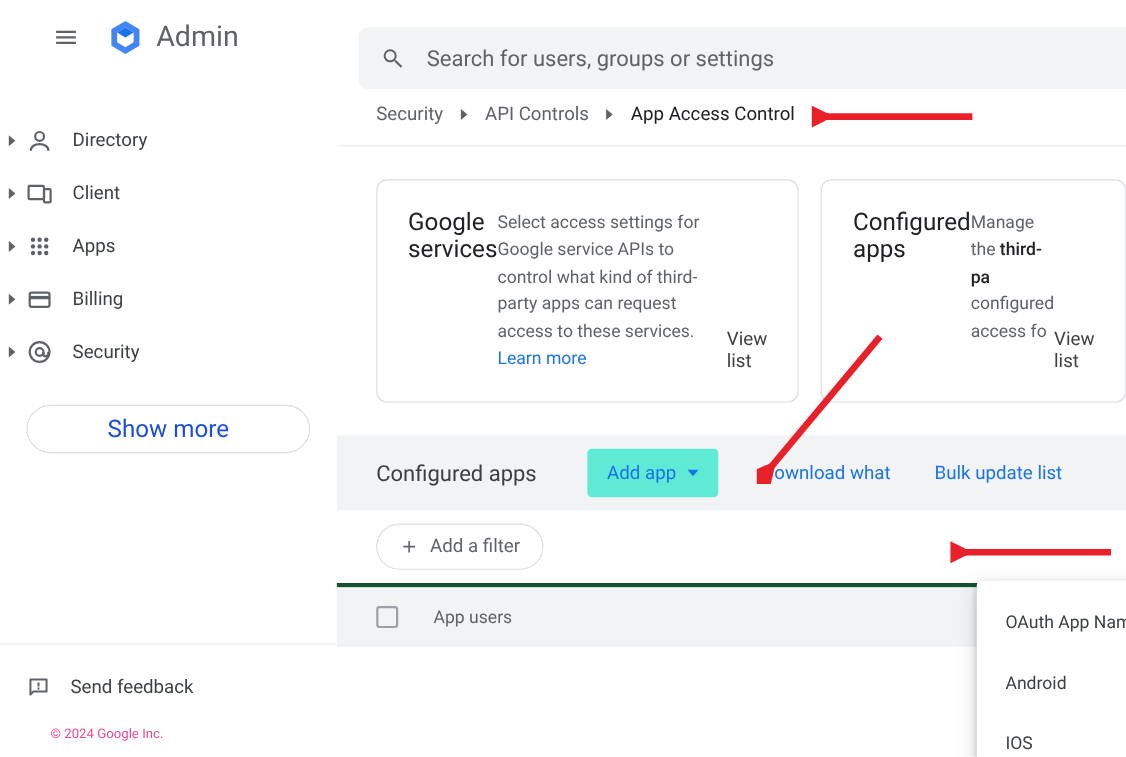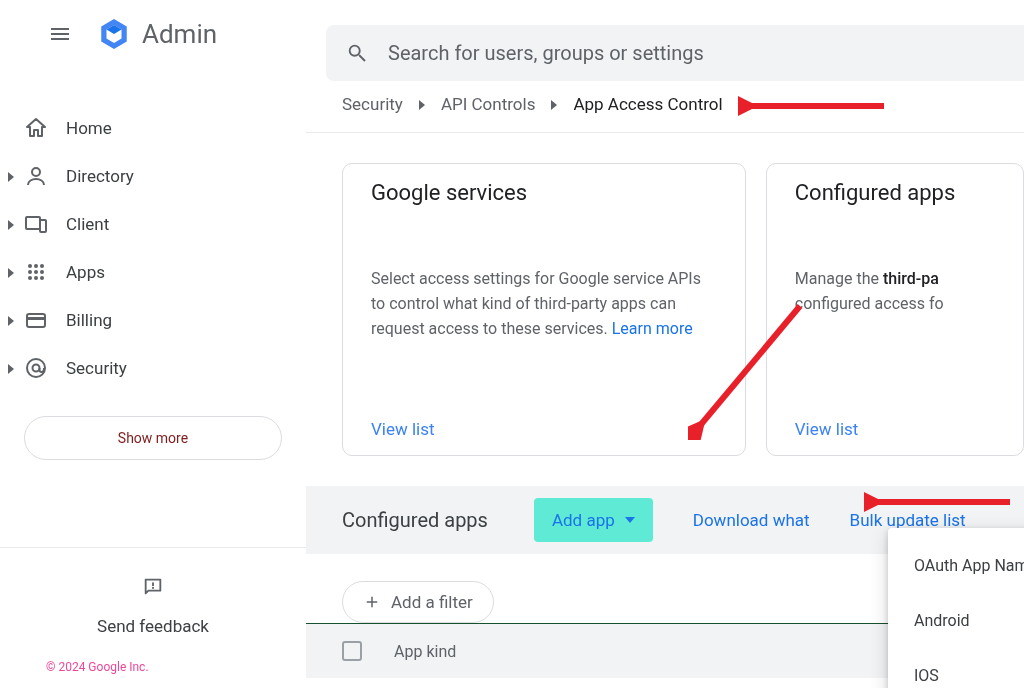--- a/index.html
+++ b/index.html
@@ -77,30 +77,30 @@
   }
   .nav-item .caret svg { width:10px; height:10px; fill:#5f6368; }
   .nav-item .ico { width:24px; height:24px; display:flex; align-items:center; justify-content:center; }
   .nav-item .ico svg { width:24px; height:24px; fill:#5f6368; }
   .show-more {
     margin: 24px 24px 0 24px;
     border:1px solid #dadce0;
     border-radius: 28px;
     height: 44px;
     display:flex; align-items:center; justify-content:center;
-    color:#7f1d1d; font-size:14px; cursor:pointer;
+    color:#1d4ed8; font-size:22px; cursor:pointer;
   }
   .sidebar-footer {
     margin-top:auto;
     border-top:1px solid #e8eaed;
     padding: 28px 24px 14px 24px;
   }
   .feedback {
     display:flex; align-items:center; gap:18px;
-    font-size:17px; color:#3c4043; cursor:pointer;flex-direction:column;
+    font-size:17px; color:#3c4043; cursor:pointer;
   }
   .feedback svg { width:22px; height:22px; fill:#5f6368; }
   .copyright { color:#ec4899; font-size:12px; padding: 24px 22px 0; }
 
   
   .main { flex:1; position:relative; overflow:hidden; }
   .breadcrumb {
     display:flex; align-items:flex-start; gap:14px;
     padding: 26px 36px 18px 36px;
     border-bottom:1px solid #e8eaed;
@@ -111,29 +111,29 @@
   .bc-current { color:#202124; }
 
   .cards {
     display:flex; gap:20px;
     padding: 30px 0 30px 36px;
   }
   .card {
     background:#fff;
     border:1px solid #dadce0;
     border-radius:10px;
-    padding: 16px 28px;
-    display:flex; flex-direction:column;gap:44px;
+    padding: 26px 28px;
+    display:flex; 
   }
   .card.a { width: 476px; }
   .card.b { width: 300px; }
   .card h2 { font-size:22px; font-weight:400; color:#202124; margin-bottom:18px; }
   .card p { font-size:16px; color:#5f6368; line-height:1.55; }
   .learn-more { color:#1a73e8; cursor:pointer; }
-  .card .viewlist { color:#3b82f6; font-size:17px; margin-top:auto; padding-top:34px; cursor:pointer; }
+  .card .viewlist { color:#404040; font-size:17px; margin-top:auto; padding-top:34px; cursor:pointer; }
   .card.b p .tp { color:#202124; font-weight:500; }
 
   
   .cfg-bar {
     margin-left:0;
     background:#f1f3f4;
     display:flex; align-items:center;
     height:68px;
     padding-left:36px;
     gap: 40px;
@@ -147,22 +147,22 @@
     border-radius:4px;
     display:flex; align-items:center; gap:10px;
     cursor:pointer;
     position:relative;
   }
   .add-app-btn .dd { width:0; height:0; border-left:5px solid transparent; border-right:5px solid transparent; border-top:6px solid #1a73e8; }
   .blue-link { color:#1a73e8; font-size:17px; cursor:pointer; }
 
   
   .filter-row {
-    height:70px; display:flex; align-items:flex-end; padding-left:36px;
-    border-bottom:1px solid #14532d;
+    height:70px; display:flex; align-items:center; padding-left:36px;
+    border-bottom:4px solid #14532d;
   }
   .filter-chip {
     border:1px solid #dadce0; border-radius:22px;
     padding: 10px 20px; display:flex; align-items:center; gap:10px;
     color:#5f6368; font-size:17px; cursor:pointer;
   }
   .filter-chip svg { width:18px; height:18px; fill:#5f6368; }
 
   
   .thead {
@@ -217,28 +217,20 @@
       </svg>
     <input type="text" placeholder="Search for users, groups or settings" style="">
   </div>
 </div>
 
 <div class="shell">
 
   <div class="sidebar">
     <div class="nav">
 
-      <div class="nav-item">
-        <span class="ico">
-            <svg viewBox="0 0 24 24">
-              <path d="M12 3l9 8h-3v9h-4v-6h-4v6H6v-9H3z" fill="none" stroke="#5f6368" stroke-width="2" stroke-linejoin="round"></path>
-            </svg>
-          </span>
-        <span>Home</span>
-      </div>
 
       <div class="nav-item">
         <span class="caret"><svg viewBox="0 0 10 10">
               <path d="M2 0l6 5-6 5z"></path>
             </svg></span>
         <span class="ico">
             <svg viewBox="0 0 24 24">
               <circle cx="12" cy="8" r="4" fill="none" stroke="#5f6368" stroke-width="2"></circle>
               <path d="M4 21c0-4 4-6 8-6s8 2 8 6" fill="none" stroke="#5f6368" stroke-width="2"></path>
             </svg>
@@ -364,21 +356,21 @@
       <div class="filter-chip">
         <svg viewBox="0 0 24 24">
             <path d="M11 5h2v14h-2zM5 11h14v2H5z"></path>
           </svg>
         <span>Add a filter</span>
       </div>
     </div>
 
     <div class="thead">
       <div class="cb"></div>
-      <div>App kind</div>
+      <div>App users</div>
     </div>
 
     <div class="dropdown">
       <div class="mi">OAuth App Name Or Client ID</div>
       <div class="mi">Android</div>
       <div class="mi">IOS</div>
     </div>
 
   </div>
 </div>

